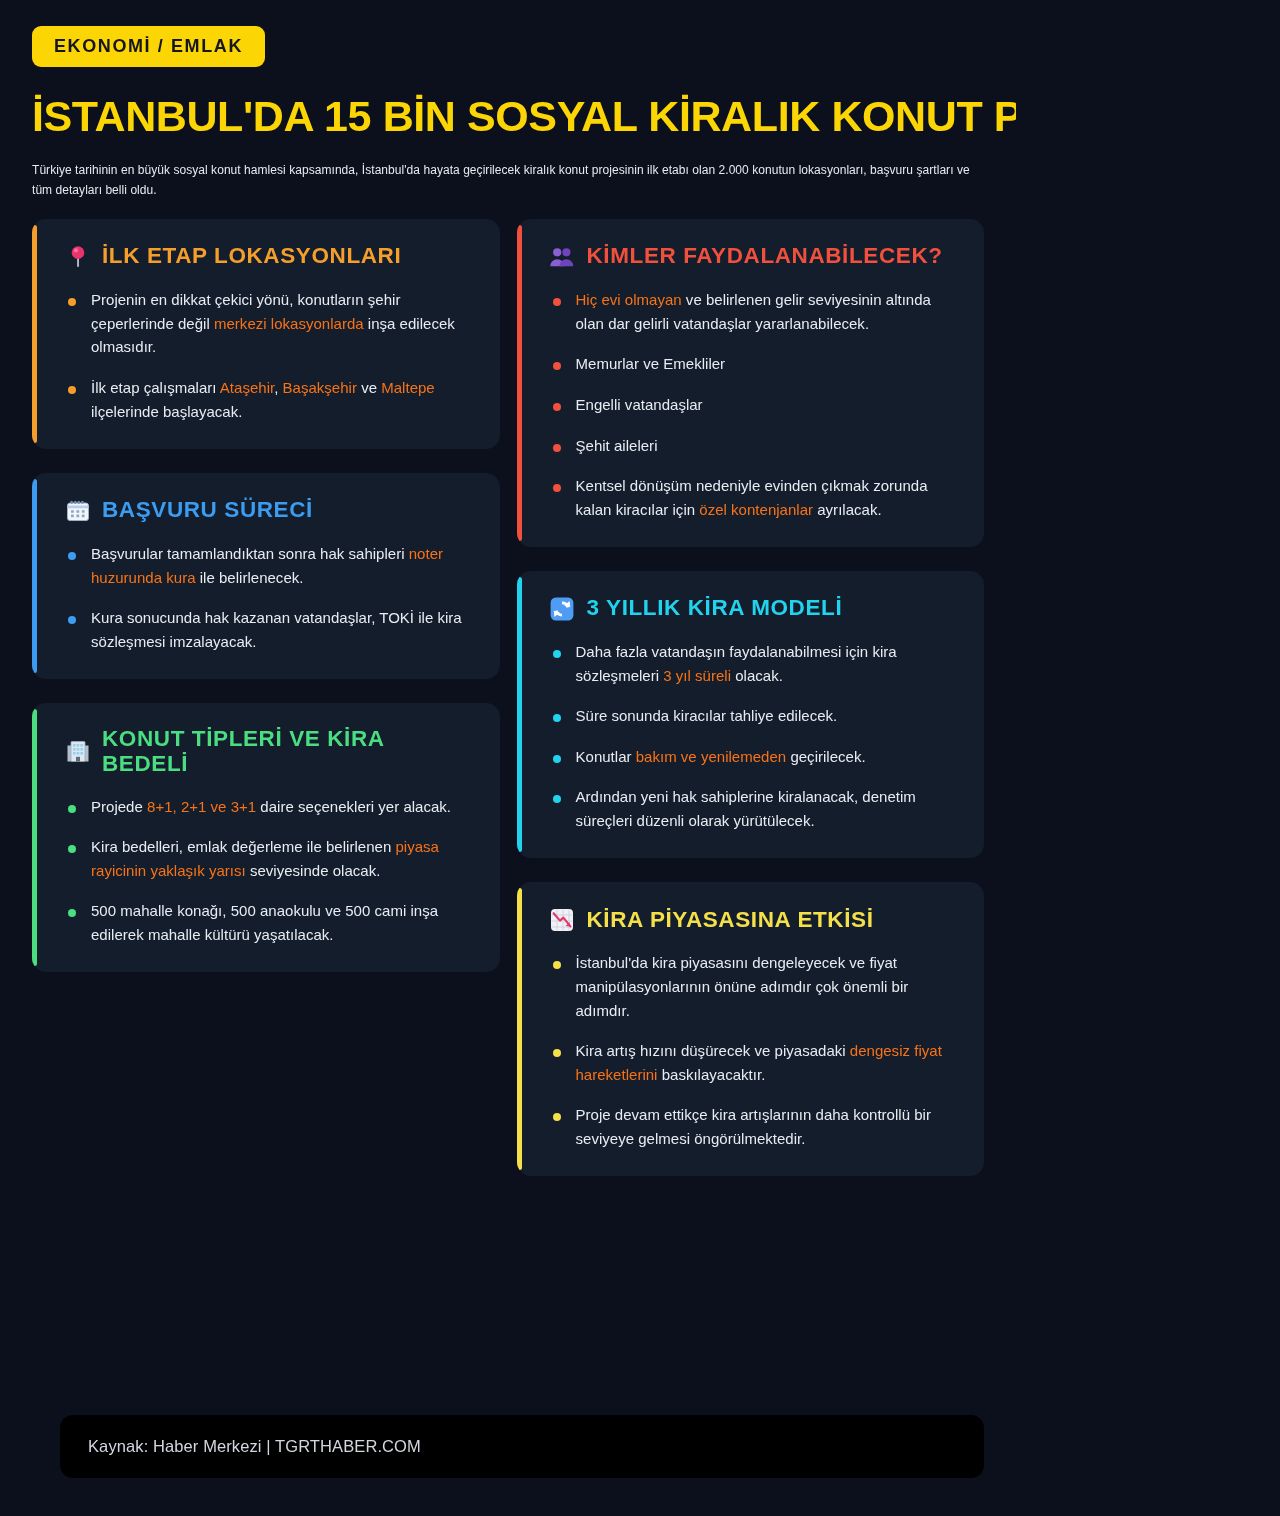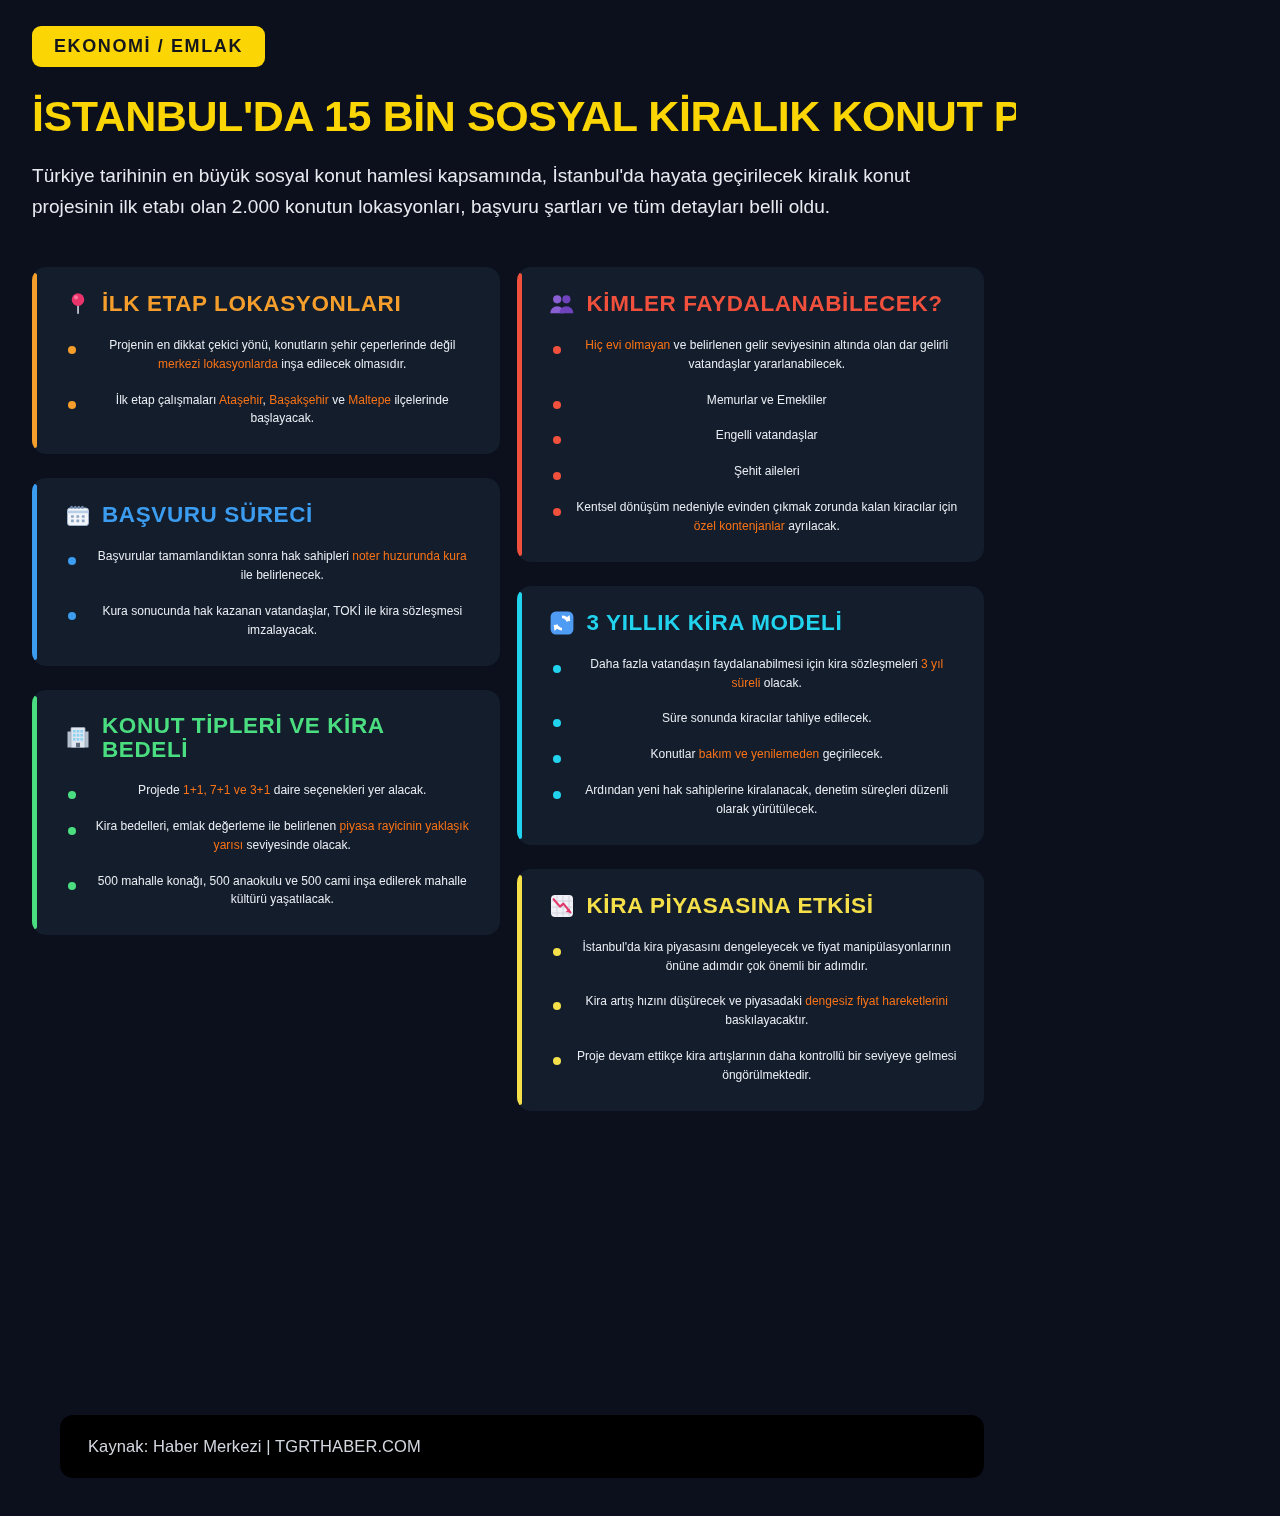--- a/index.html
+++ b/index.html
@@ -41,31 +41,31 @@
     font-size: 43px;
     font-weight: bold;
     letter-spacing: -0.4px;
     line-height: 1.08;
     white-space: nowrap;
   }
 
   .subhead {
     margin-top: 22px;
     color: #e8eaf0;
-    font-size: 19px;
+    font-size: 12px;
     line-height: 1.62;
     max-width: 1185px;
     letter-spacing: 0.05px;
   }
 
   
   .columns {
     display: flex;
     gap: 17px;
-    margin-top: 44px;
+    margin-top: 19px;
     align-items: flex-start;
   }
   .col { width: 596px; display: flex; flex-direction: column; gap: 24px; }
 
   
   .card {
     position: relative;
     background: #131d2c;
     border-radius: 14px;
     padding: 24px 26px 26px 32px;
@@ -99,24 +99,23 @@
     color: var(--accent);
     line-height: 1.1;
   }
 
   ul.bullets { list-style: none; }
   ul.bullets li {
     position: relative;
     padding-left: 27px;
     margin-bottom: 17px;
     color: #e9ecf2;
-    font-size: 12px;
+    font-size: 15px;
     line-height: 1.57;
     letter-spacing: 0.02px;
-    text-align: center;
   }
   ul.bullets li:last-child { margin-bottom: 0; }
   ul.bullets li::before {
     content: "";
     position: absolute;
     left: 4px; top: 10px;
     width: 8px; height: 8px;
     border-radius: 50%;
     background: var(--accent);
   }
@@ -211,21 +210,21 @@
           <rect x="8" y="13" width="2.6" height="2.6"></rect>
                   <rect x="11.7" y="13" width="2.6" height="2.6"></rect>
                   <rect x="15.4" y="13" width="2.6" height="2.6"></rect>
         </g>
         <rect x="11" y="17.8" width="4" height="4.7" fill="#5d6b7c"></rect>
       </svg>
             </span>
             <h2 class="card-title">KONUT TİPLERİ VE KİRA BEDELİ</h2>
           </div>
           <ul class="bullets">
-            <li>Projede <b>1+1, 7+1 ve 3+1</b> daire seçenekleri yer alacak.</li>
+            <li>Projede <b>8+1, 2+1 ve 3+1</b> daire seçenekleri yer alacak.</li>
             <li>Kira bedelleri, emlak değerleme ile belirlenen <b>piyasa rayicinin yaklaşık yarısı</b> seviyesinde olacak.</li>
             <li>500 mahalle konağı, 500 anaokulu ve 500 cami inşa edilerek mahalle kültürü yaşatılacak.</li>
           </ul>
         </section>
       </div>
     <div class="col" id="right-column">
         <section class="card" style="--accent: #f0503c;">
           <div class="card-head">
             <span class="card-icon">
               <svg width="26" height="26" viewBox="0 0 26 26">

